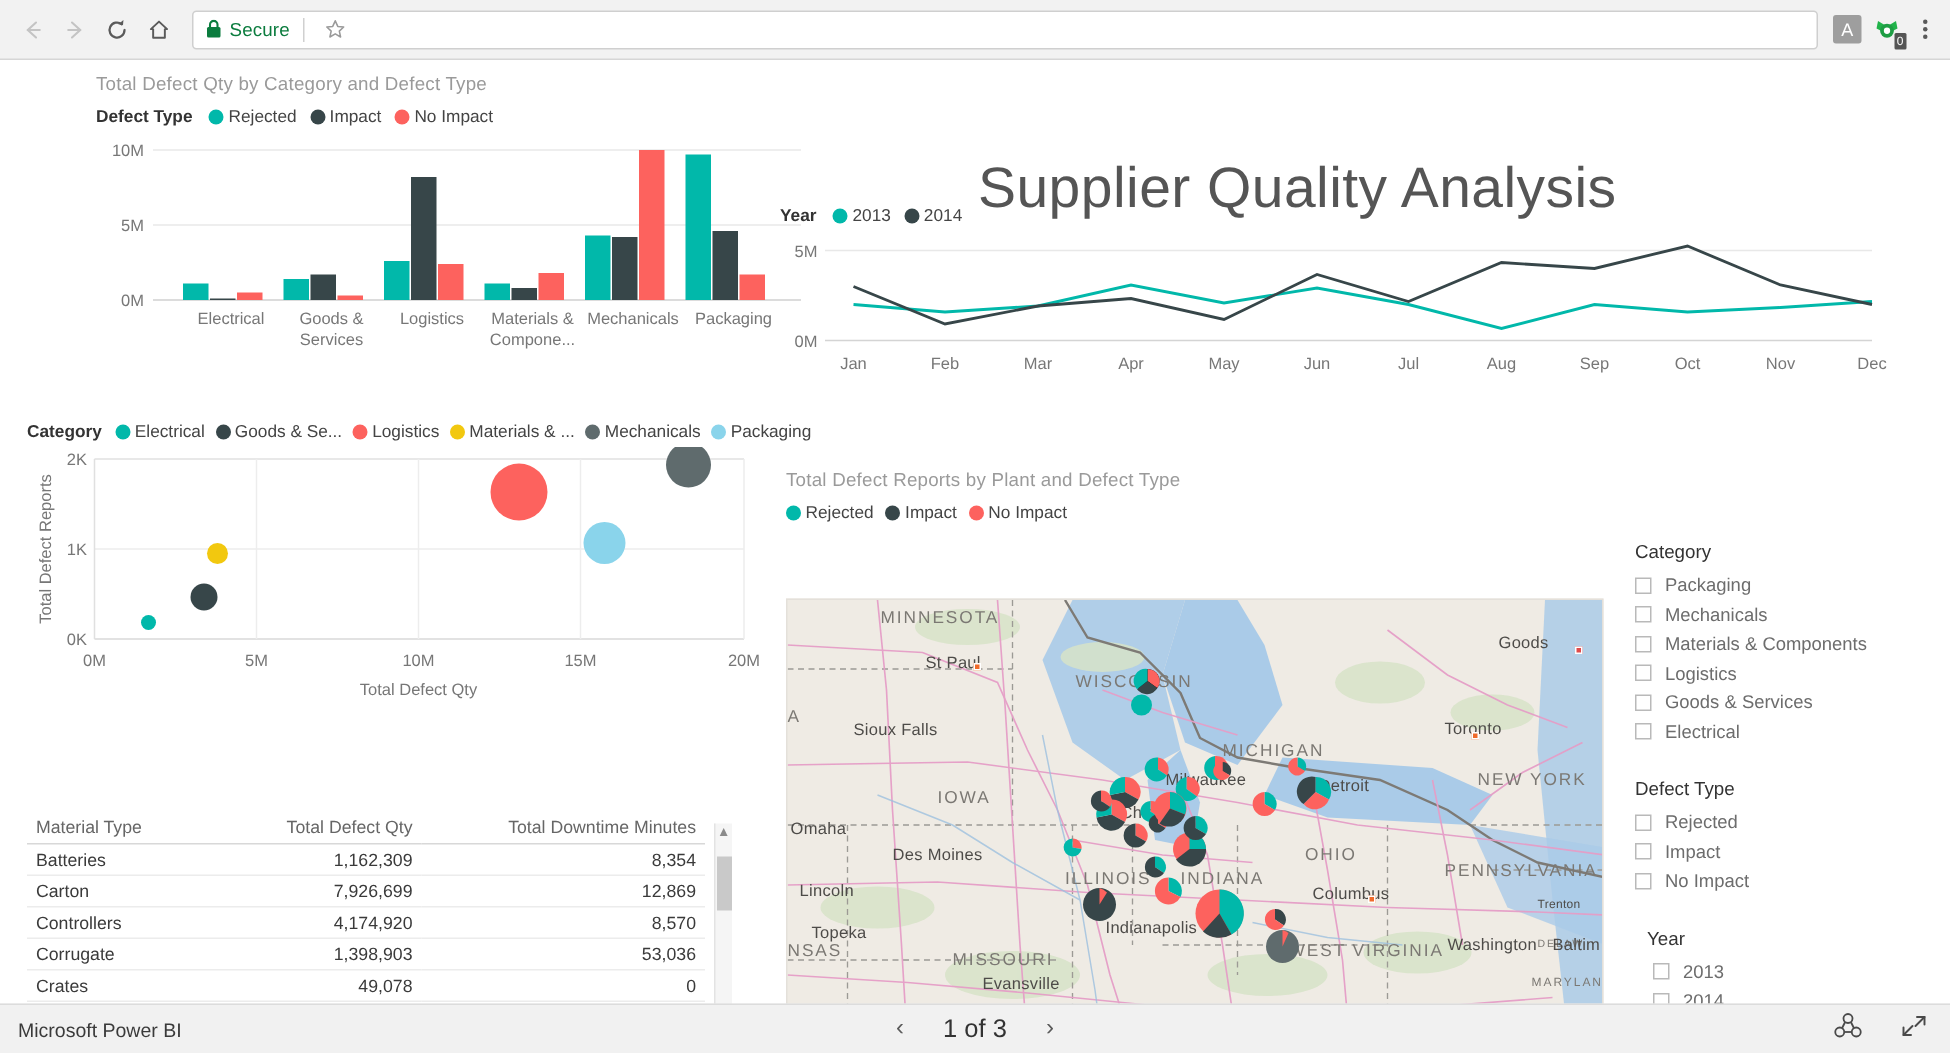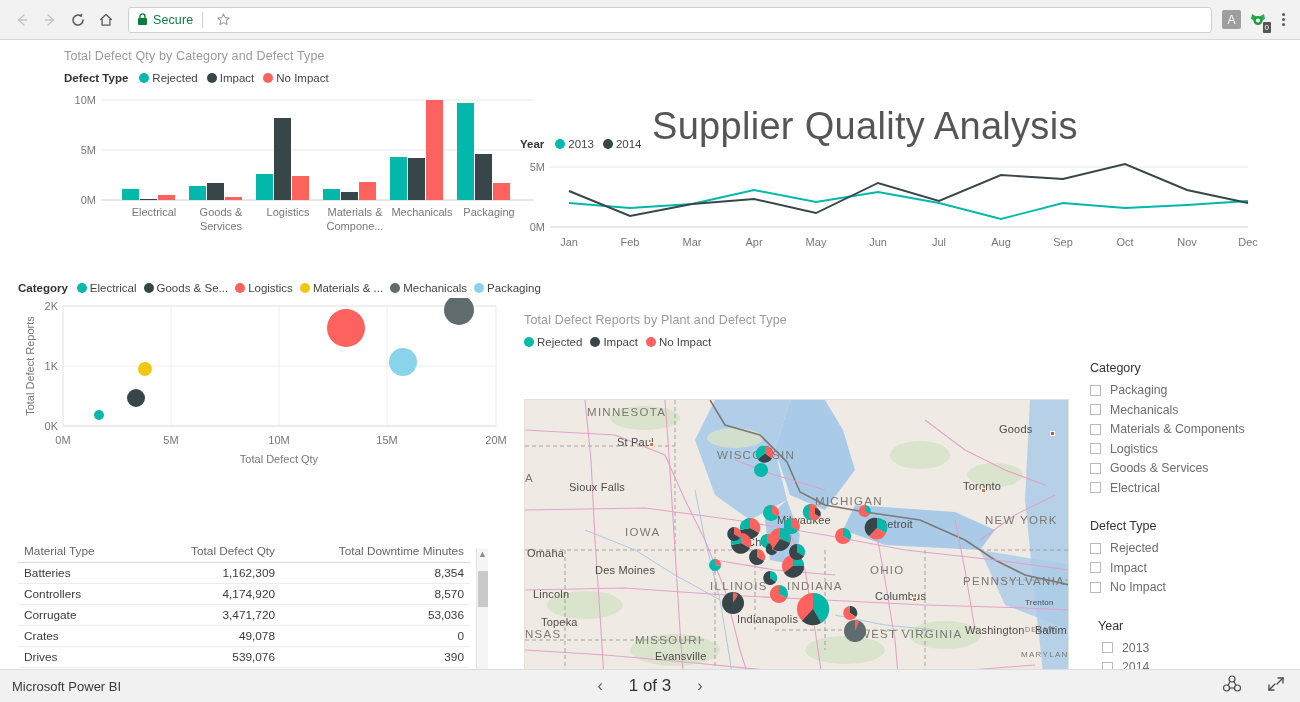--- a/index.html
+++ b/index.html
@@ -370,27 +370,32 @@
           <th class="c-right" style="width:189px;margin-top:40px;">Total Downtime Minutes</th>
         </tr>
       </thead>
       <tbody>
         <tr>
             <td class="c-left">Batteries</td>
             <td class="c-right">1,162,309</td>
             <td class="c-right">8,354</td>
           </tr>
         <tr>
+            <td class="c-left">Carton</td>
+            <td class="c-right">7,926,699</td>
+            <td class="c-right">12,869</td>
+          </tr>
+        <tr>
             <td class="c-left">Controllers</td>
             <td class="c-right">4,174,920</td>
             <td class="c-right">8,570</td>
           </tr>
         <tr>
             <td class="c-left">Corrugate</td>
-            <td class="c-right">3,471,720</td>
+            <td class="c-right">1,398,903</td>
             <td class="c-right">53,036</td>
           </tr>
         <tr>
             <td class="c-left">Crates</td>
             <td class="c-right">49,078</td>
             <td class="c-right">0</td>
           </tr>
         <tr>
             <td class="c-left">Drives</td>
             <td class="c-right">539,076</td>

